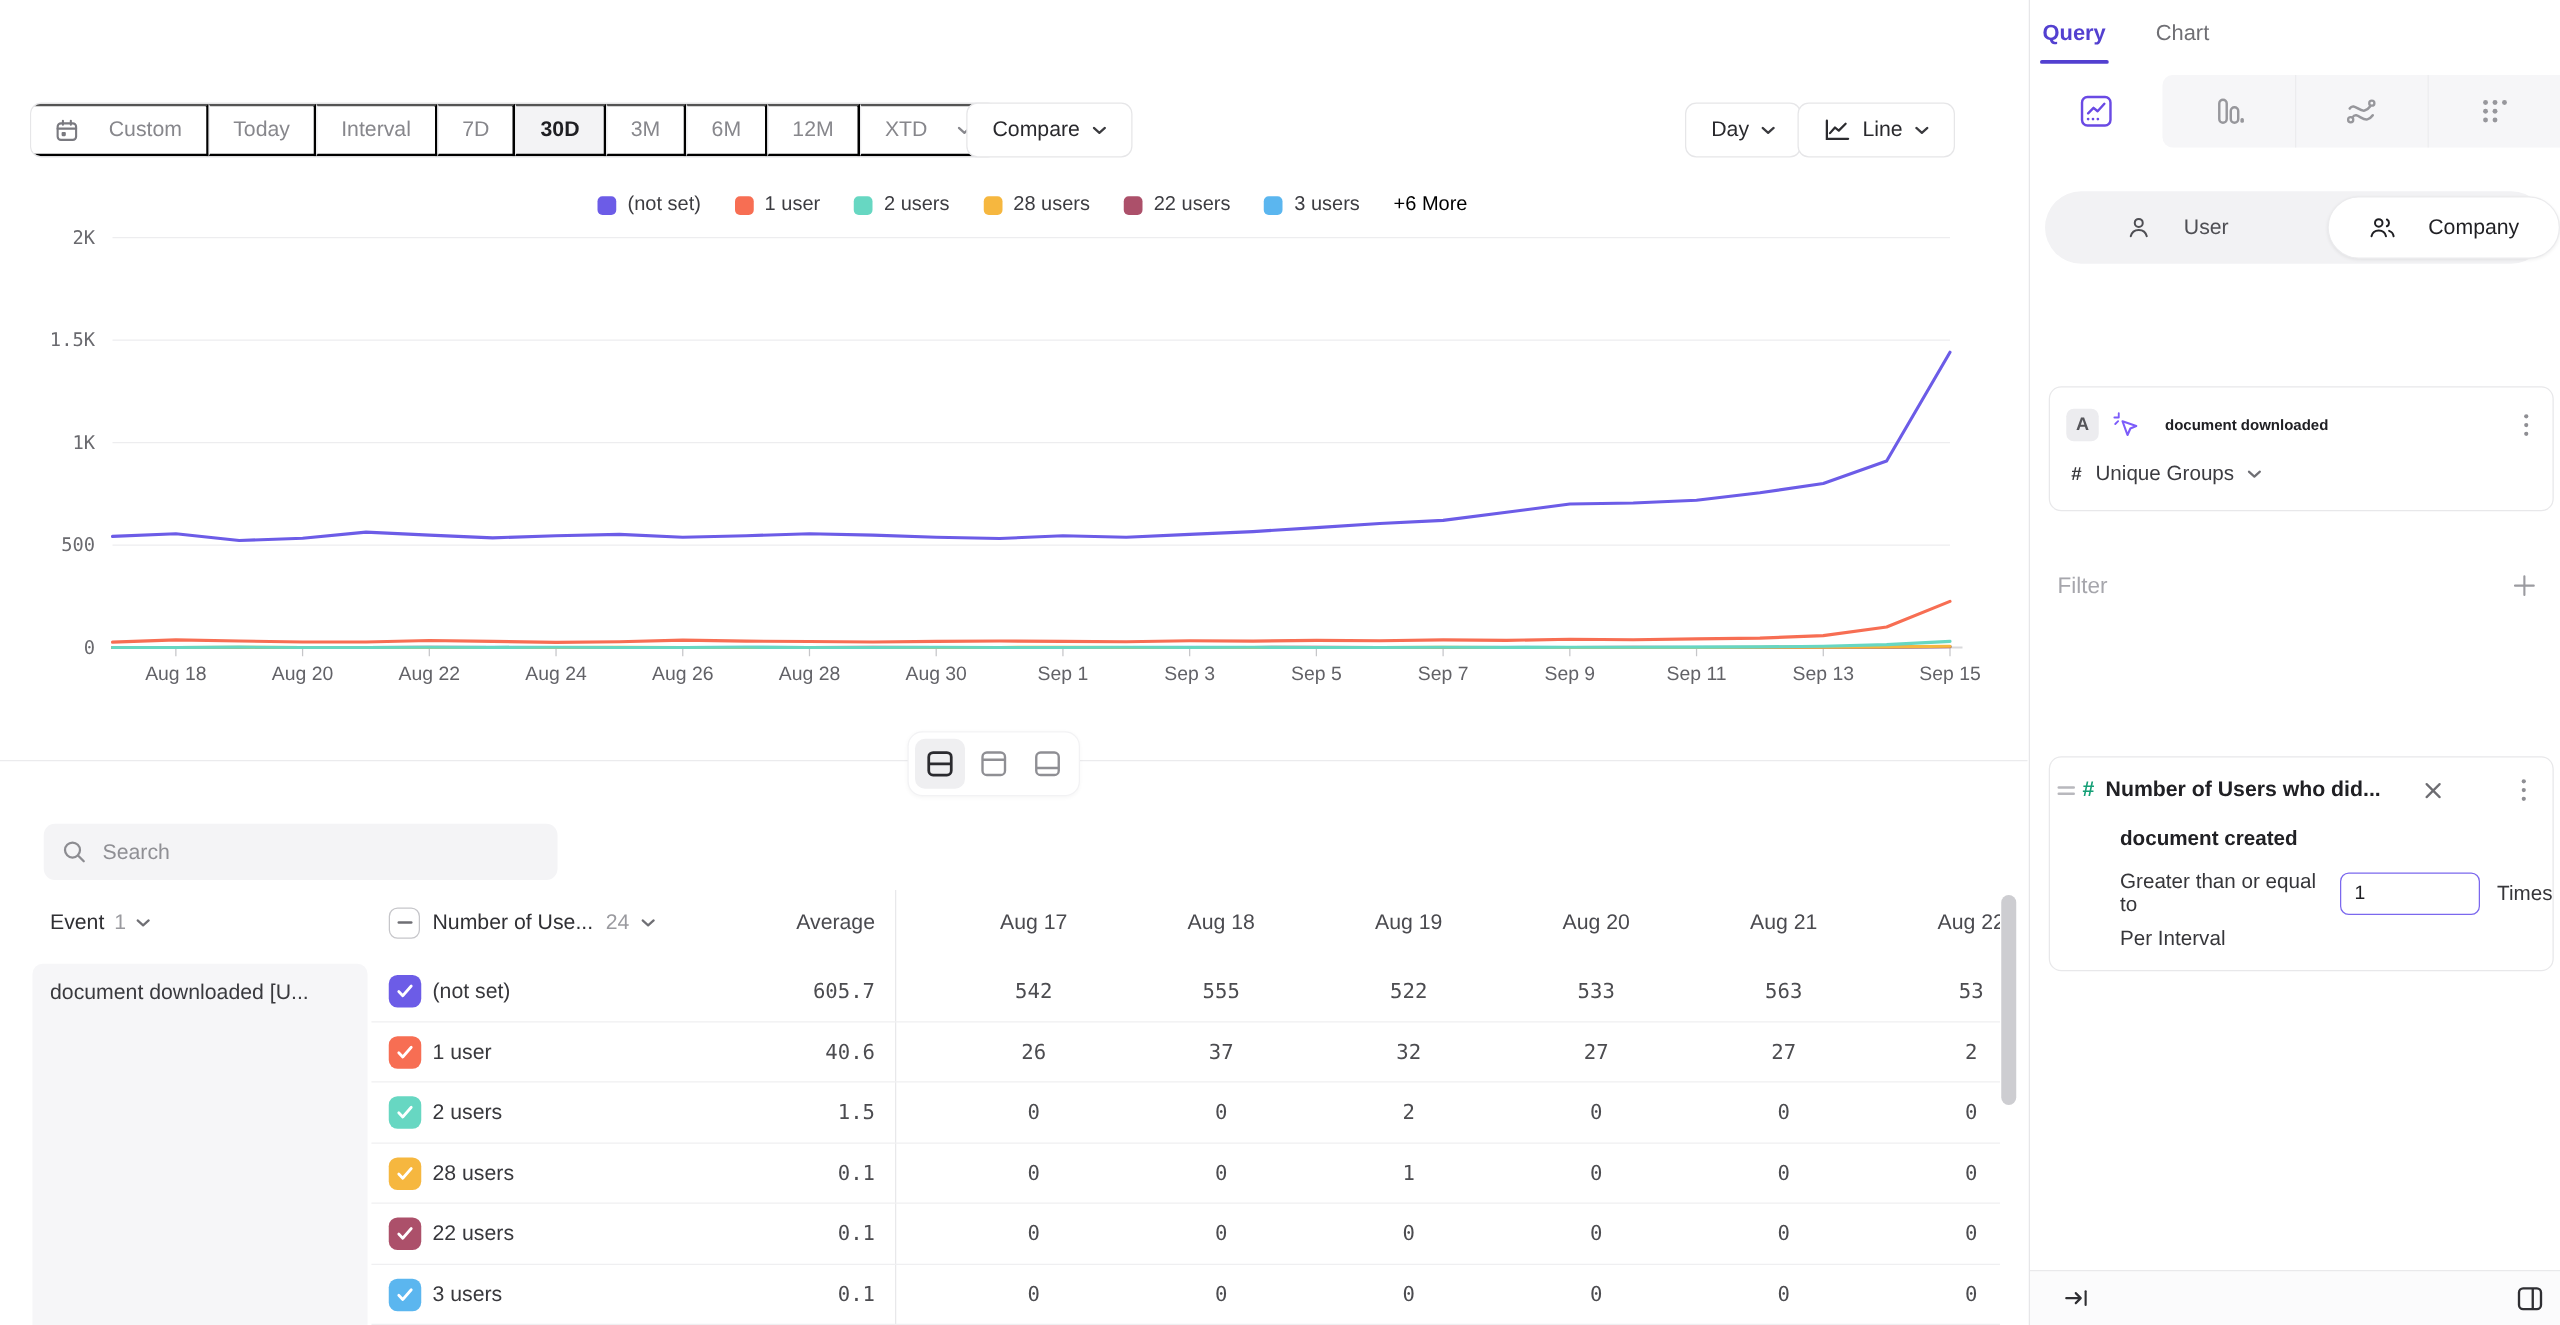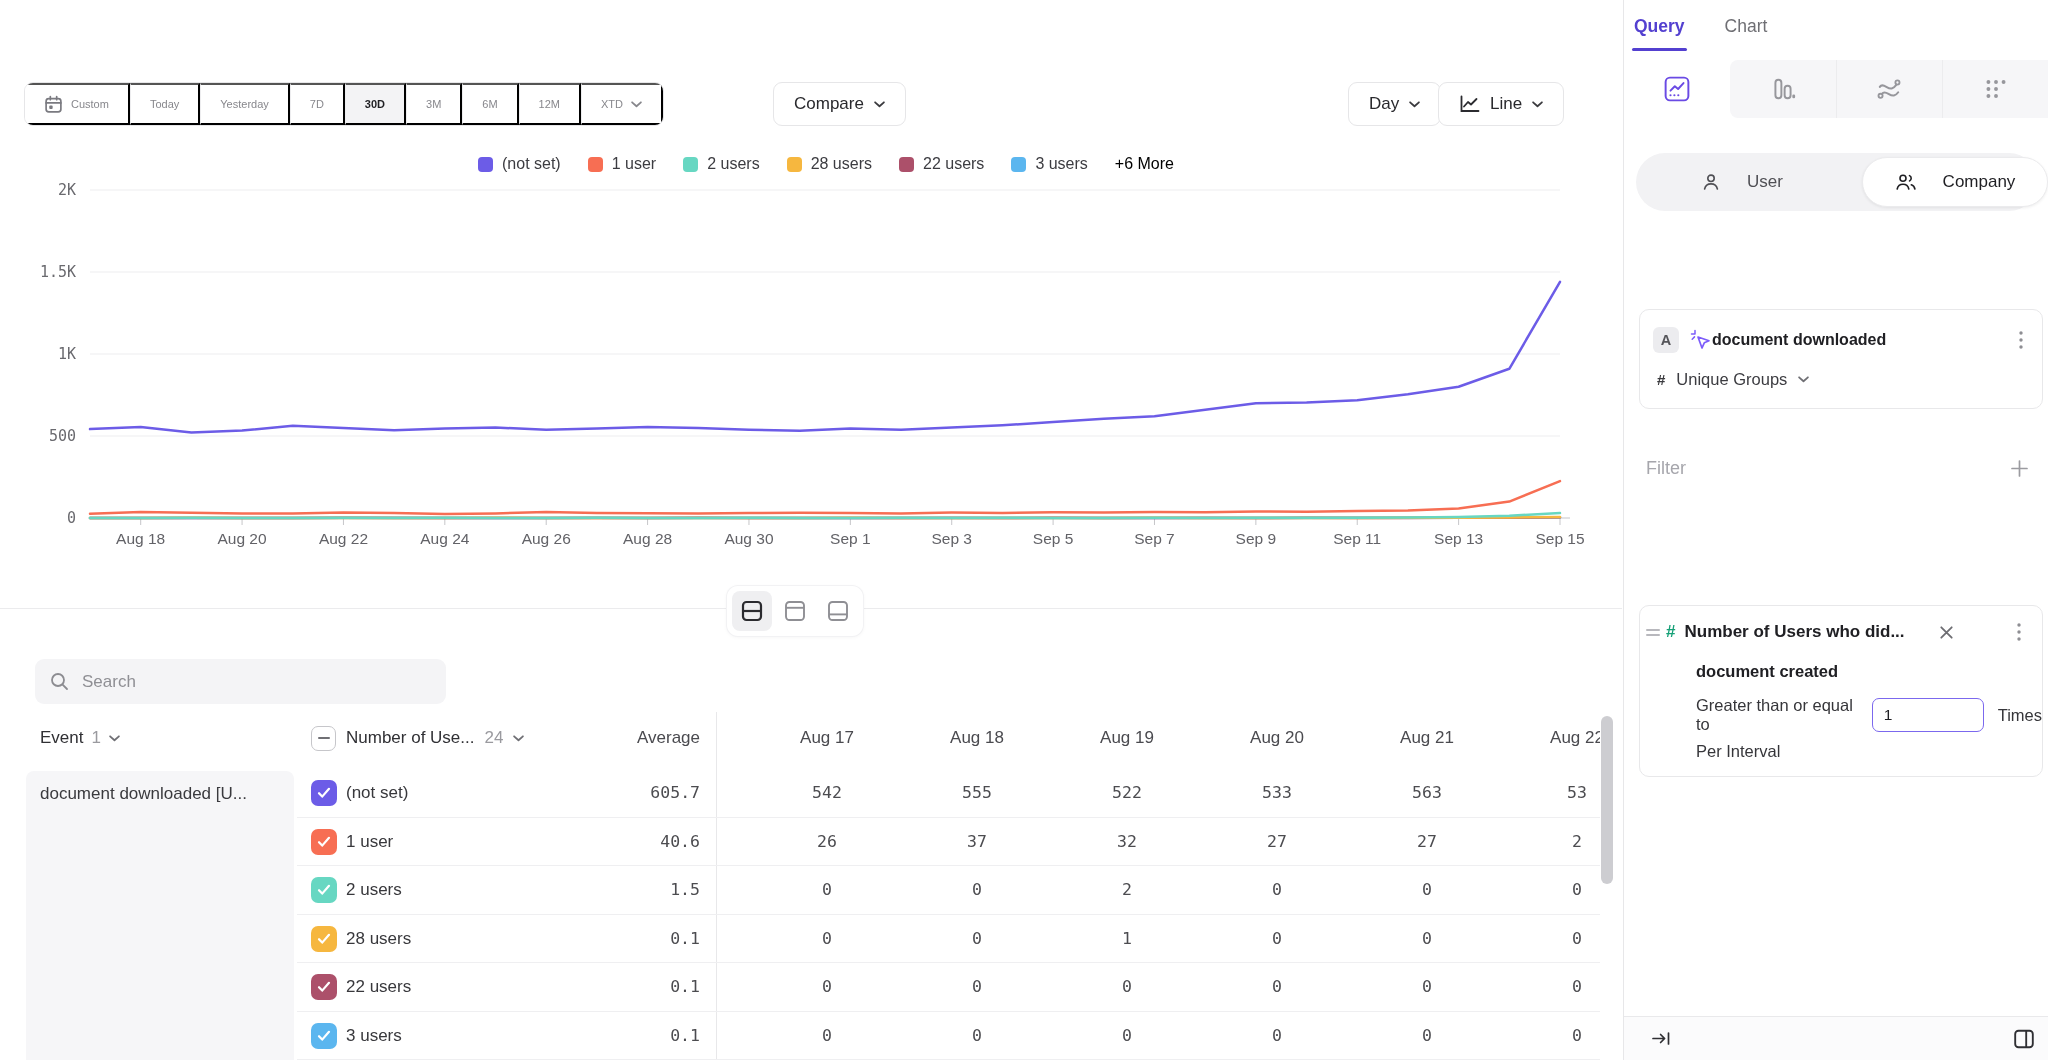--- a/index.html
+++ b/index.html
@@ -3,21 +3,21 @@
 <meta charset="utf-8">
 <style>
   * { margin:0; padding:0; box-sizing:border-box; }
   body { font-family:"Liberation Sans", sans-serif; background:#fff; }
   .mono { font-family:"DejaVu Sans Mono", monospace; }
   .app { position:relative; width:2048px; height:1060px; background:#fff; overflow:hidden; }
   .main { position:absolute; left:0; top:0; width:1622px; height:1060px; }
 
   
   .range-group { position:absolute; left:24px; top:82px; height:44px; display:inline-flex; align-items:stretch; border:1px solid #e6e6e8; border-radius:9px; overflow:hidden; background:#fff; }
-  .range-btn { display:flex; align-items:center; gap:8px; padding:0 19px; font-size:11px; color:#87878c; border-left:1px solid #ededef; cursor:pointer; background:#fff; white-space:nowrap; }
+  .range-btn { display:flex; align-items:center; gap:24px; padding:0 19px; font-size:17px; color:#87878c; border-left:1px solid #ededef; cursor:pointer; background:#fff; white-space:nowrap; }
   .range-btn:first-child { border-left:none; }
   .range-btn.active { background:#f3f3f5; color:#1f1f23; font-weight:700; }
   .btn { position:absolute; height:44px; display:inline-flex; align-items:center; gap:10px; padding:0 20px; border:1px solid #e6e6e8; border-radius:9px; background:#fff; font-size:17px; color:#29292d; cursor:pointer; }
   .btn-compare { left:773px; top:82px; }
   .btn-day { left:1348px; top:82px; }
   .btn-line { left:1438px; top:82px; }
   .chev { width:11px; height:7px; flex:0 0 auto; }
 
   
   .legend { position:absolute; left:478px; top:155px; display:flex; align-items:center; gap:27px; }
@@ -78,21 +78,21 @@
 
   .sb-h { position:absolute; left:22px; right:16px; display:flex; align-items:center; justify-content:space-between; font-size:18px; }
   .sb-h .title { font-weight:700; color:#1c1c1f; }
   .sb-h.gray .title { font-weight:500; color:#a6a6ac; }
   .plus-btn { width:26px; height:26px; display:flex; align-items:center; justify-content:center; cursor:pointer; }
 
   .card { position:absolute; left:15px; width:404px; border:1px solid #e8e8ea; border-radius:10px; background:#fff; }
   .metric-card { top:309px; height:100px; }
   .mc-row1 { position:absolute; left:13px; top:16px; right:10px; height:28px; display:flex; align-items:center; }
   .badge { width:26px; height:26px; background:#ececef; border-radius:6px; font-size:14.5px; font-weight:700; color:#55555a; display:flex; align-items:center; justify-content:center; }
-  .mc-title { font-size:16px; font-weight:700; color:#202024; margin-left:1px; }
+  .mc-title { font-size:12px; font-weight:700; color:#202024; margin-left:21px; }
   .kebab { margin-left:auto; cursor:pointer; display:flex; align-items:center; justify-content:center; width:22px; height:22px; }
   .mc-row2 { position:absolute; left:17px; top:60px; display:flex; align-items:center; gap:11px; font-size:16.5px; color:#3c3c41; cursor:pointer; }
   .hash-dark { font-weight:700; font-size:15px; color:#3a3a3e; }
 
   .bd-card { top:605px; height:172px; }
   .bd-row1 { position:absolute; left:6px; top:13px; right:12px; height:26px; display:flex; align-items:center; }
   .drag { width:14px; display:flex; flex-direction:column; gap:3px; cursor:grab; margin-right:6px; }
   .drag i { display:block; height:2px; background:#b8b8bd; border-radius:1px; }
   .hash-green { font-weight:700; font-size:17px; color:#16a077; margin-right:9px; }
   .bd-title { font-size:17px; font-weight:700; color:#202024; }
@@ -117,21 +117,21 @@
             <rect x="2" y="3.5" width="14" height="12.5" rx="2.5" fill="none" stroke="#7a7a80" stroke-width="1.6"></rect>
             <path d="M2 7.5h14M6 1.5v3M12 1.5v3" stroke="#7a7a80" stroke-width="1.6" stroke-linecap="round"></path>
             <rect x="5" y="10" width="3.2" height="3.2" rx="0.8" fill="#7a7a80"></rect>
           </svg>
           <span>Custom</span>
         </button>
         <button class="range-btn">
           <span>Today</span>
         </button>
         <button class="range-btn">
-          <span>Yesterday</span>
+          <span>Interval</span>
         </button>
         <button class="range-btn">
           <span>7D</span>
         </button>
         <button class="range-btn active">
           <span>30D</span>
         </button>
         <button class="range-btn">
           <span>3M</span>
         </button>

